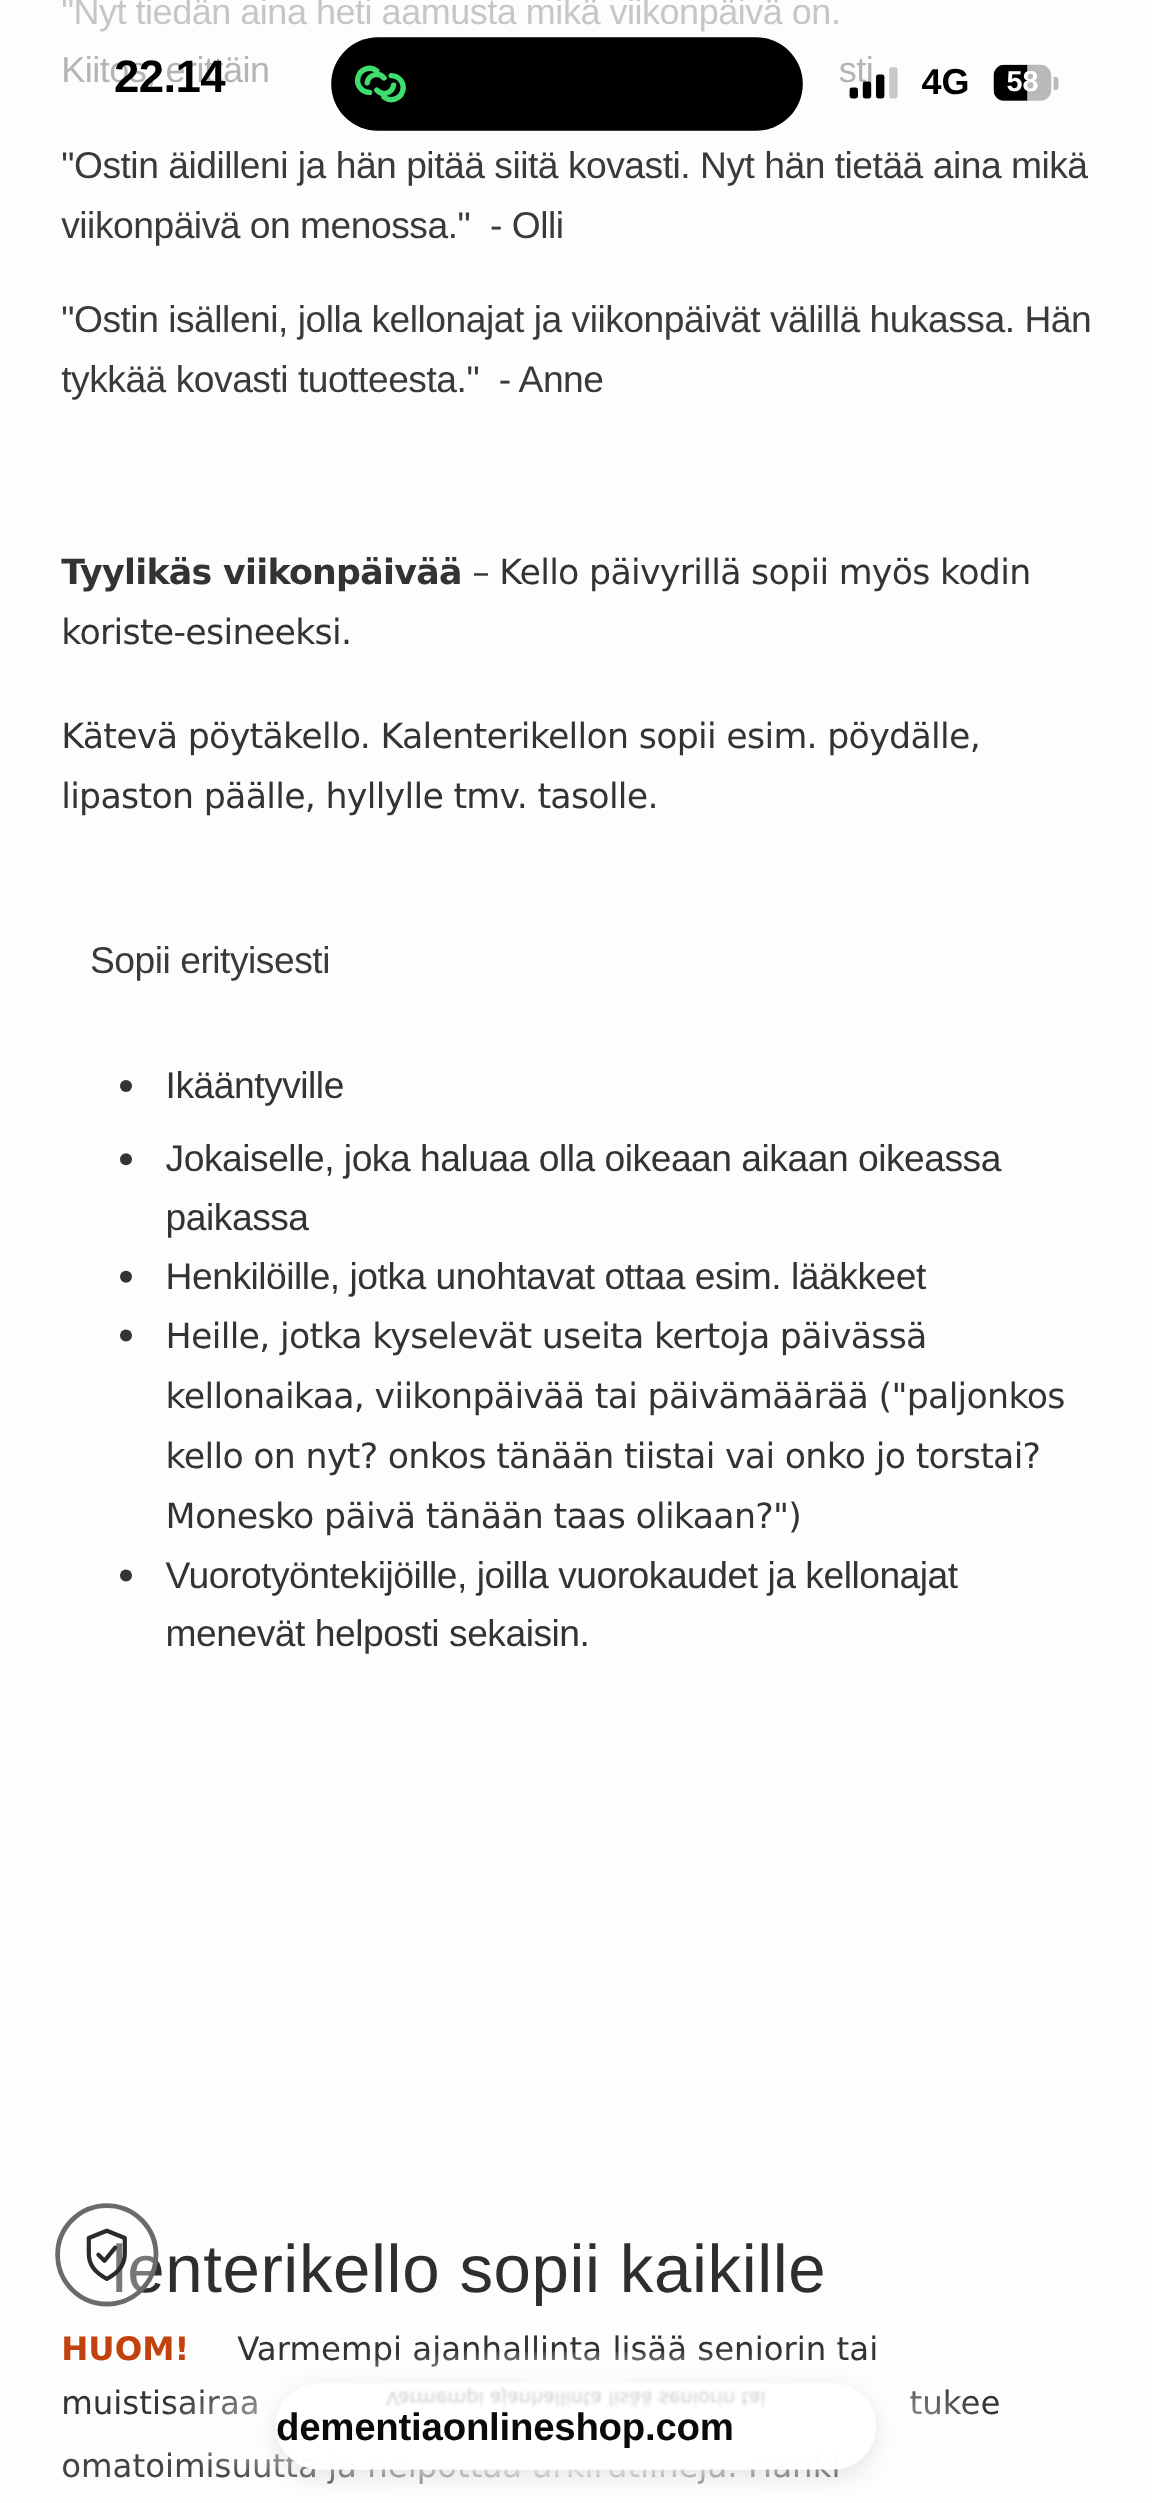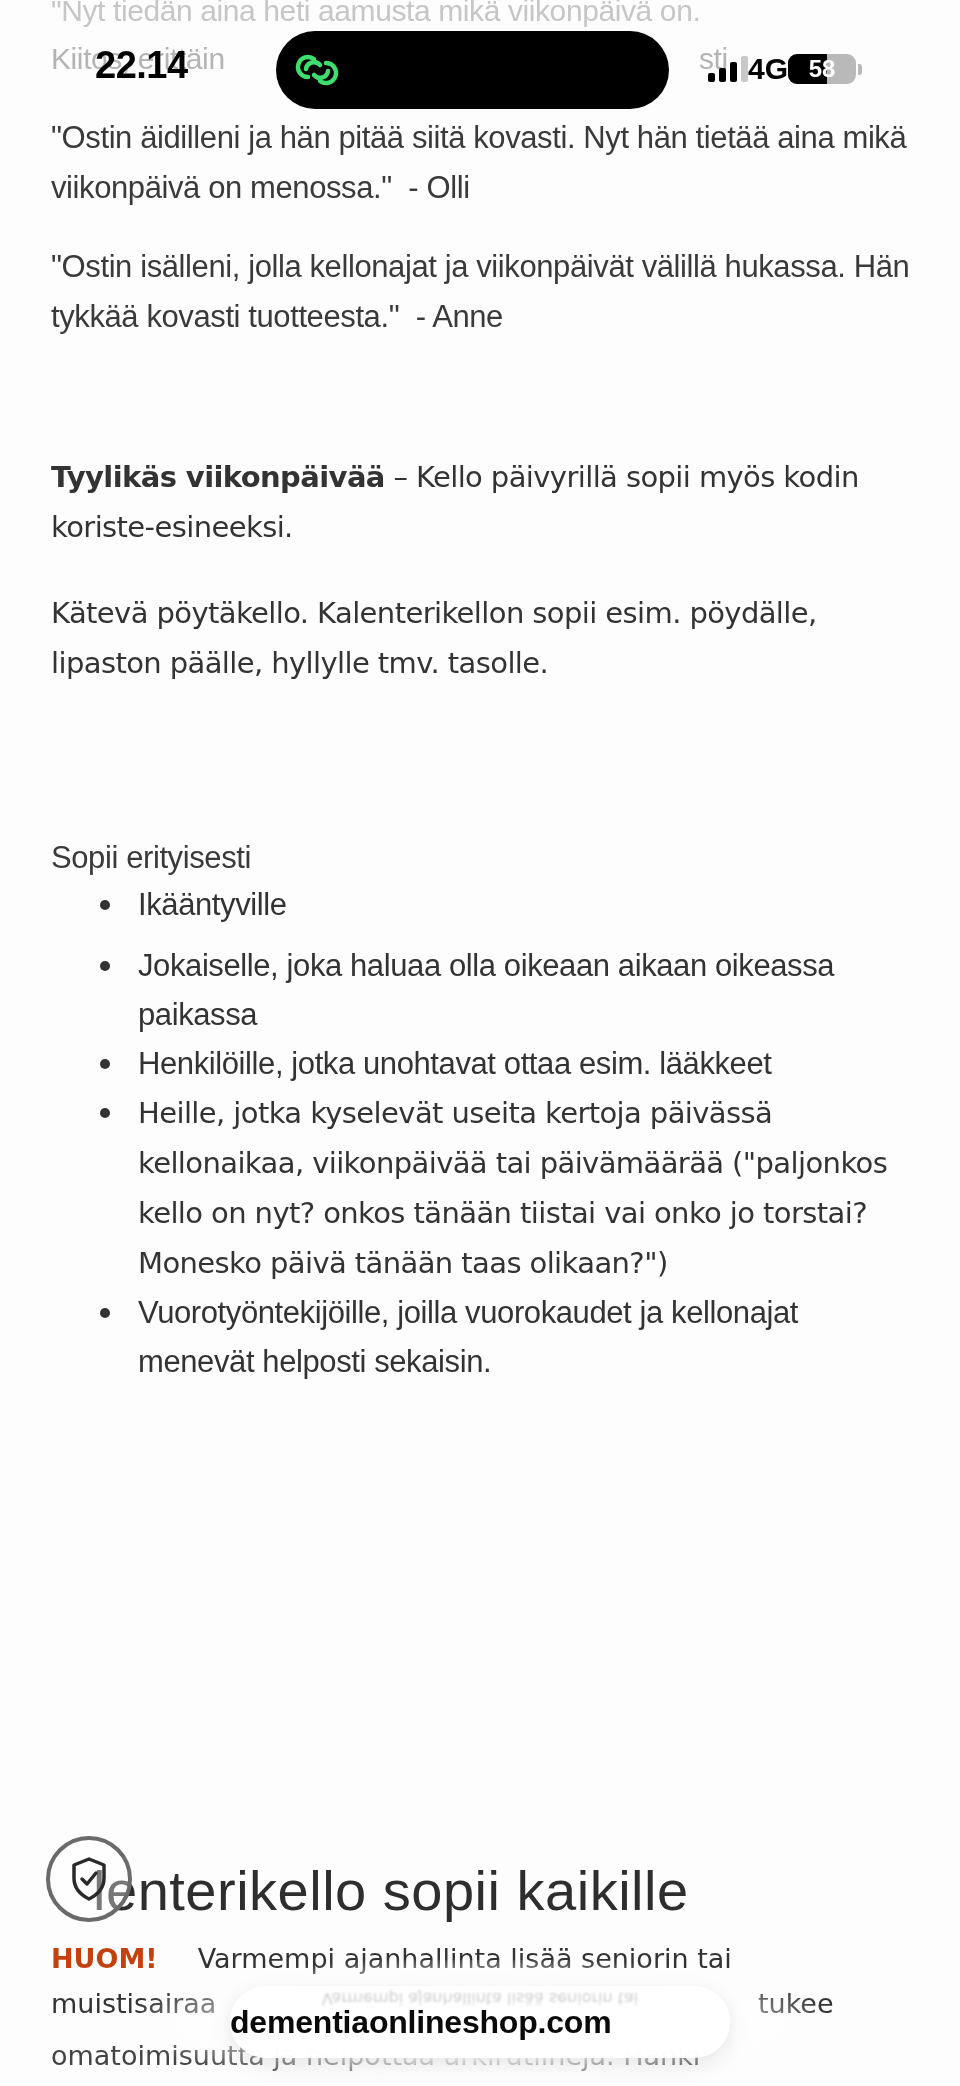--- a/index.html
+++ b/index.html
@@ -22,26 +22,26 @@
 
   .heading { position: absolute; left: 51px; top: 1858px; font-family: "Liberation Sans", sans-serif; font-size: 56px; color: #2e2e2e; letter-spacing: 0.5px; white-space: nowrap; }
   .huom-line { position: absolute; left: 51px; top: 1934px; font-family: "DejaVu Sans", sans-serif; font-size: 27px; color: #333; line-height: 50px; }
   .huom { color: #c2410c; font-weight: bold; margin-right: 40px; }
   .tail-line { position: absolute; left: 51px; font-family: "DejaVu Sans", sans-serif; font-size: 27px; color: #333; white-space: nowrap; }
 
   
   .status-time { position: absolute; left: 95px; top: 44px; font-family: "Liberation Sans", sans-serif; font-weight: bold; font-size: 38px; color: #000; letter-spacing: -0.5px; text-align: right; }
   .island { position: absolute; left: 276px; top: 31px; width: 393px; height: 78px; border-radius: 39px; background: #000; }
   .island-icon { position: absolute; left: 18px; top: 18px; width: 46px; height: 42px; }
-  .status-right { position: absolute; left: 708px; top: 52px; height: 34px; display: flex; align-items: center; gap: 0; }
+  .status-right { position: absolute; left: 708px; top: 52px; height: 34px; display: flex; align-items: center; gap: 20px; }
   .signal { display: flex; align-items: flex-end; gap: 4px; height: 26px; }
   .signal span { width: 7px; border-radius: 2px; background: #000; }
   .signal span.off { background: #c8c8c8; }
   .net { font-family: "Liberation Sans", sans-serif; font-weight: bold; font-size: 30px; color: #000; }
-  .battery { position: relative; width: 68px; height: 30px; border-radius: 9px; background: #b9b9b9; overflow: hidden; display: flex; align-items: center; justify-content: center; }
+  .battery { position: relative; width: 48px; height: 30px; border-radius: 9px; background: #b9b9b9; overflow: hidden; display: flex; align-items: center; justify-content: center; }
   .battery .fill { position: absolute; left: 0; top: 0; bottom: 0; width: 58%; background: #000; }
   .battery .pct { position: relative; font-family: "Liberation Sans", sans-serif; font-weight: bold; font-size: 24px; color: #fff; }
   .battery-cap { width: 4px; height: 11px; border-radius: 0 3px 3px 0; background: #b9b9b9; margin-left: -12px; }
 
   
   .shield-btn { position: absolute; left: 46px; top: 1836px; width: 86px; height: 86px; border-radius: 50%; border: 4px solid #6a6a6a; background: rgba(255,255,255,0.35); display: flex; align-items: center; justify-content: center; }
 
   
   .url-shadow { position: absolute; left: 140px; top: 1960px; width: 680px; height: 126px; background: radial-gradient(ellipse at center, rgba(255,255,255,0.9) 40%, rgba(255,255,255,0) 75%); }
   .url-pill { position: absolute; left: 230px; top: 1986px; width: 500px; height: 72px; border-radius: 36px; background: rgba(255,255,255,0.96); box-shadow: 0 6px 22px rgba(0,0,0,0.10); display: flex; align-items: center; justify-content: flex-start; }
@@ -66,21 +66,21 @@
   <div class="p p-cond" style="top:242px;">
     <span>"Ostin isälleni, jolla kellonajat ja viikonpäivät välillä hukassa. Hän tykkää kovasti tuotteesta."</span>&nbsp;
     <span>- Anne</span>
   </div>
 
   <div class="p p-dejavu" style="top:452px;">
     <strong>Tyylikäs viikonpäivää</strong><span> – Kello päivyrillä sopii myös kodin koriste-esineeksi.</span>
   </div>
   <div class="p p-dejavu" style="top:588px;">Kätevä pöytäkello. Kalenterikellon sopii esim. pöydälle, lipaston päälle, hyllylle tmv. tasolle.</div>
 
-  <div class="p p-cond" style="top:833px;">Sopii erityisesti</div>
+  <div class="p p-cond" style="top:776px;margin-left:24px;">Sopii erityisesti</div>
 
   <ul class="list">
     <li>Ikääntyville</li>
     <li style="padding-right:40px;margin-top:12px;">Jokaiselle, joka haluaa olla oikeaan aikaan oikeassa paikassa</li>
     <li>Henkilöille, jotka unohtavat ottaa esim. lääkkeet</li>
     <li class="djv" style="padding-right:30px;">Heille, jotka kyselevät useita kertoja päivässä kellonaikaa, viikonpäivää tai päivämäärää ("paljonkos kello on nyt? onkos tänään tiistai vai onko jo torstai? Monesko päivä tänään taas olikaan?")</li>
     <li style="padding-right:80px;">Vuorotyöntekijöille, joilla vuorokaudet ja kellonajat menevät helposti sekaisin.</li>
   </ul>
 
   <div class="heading">

